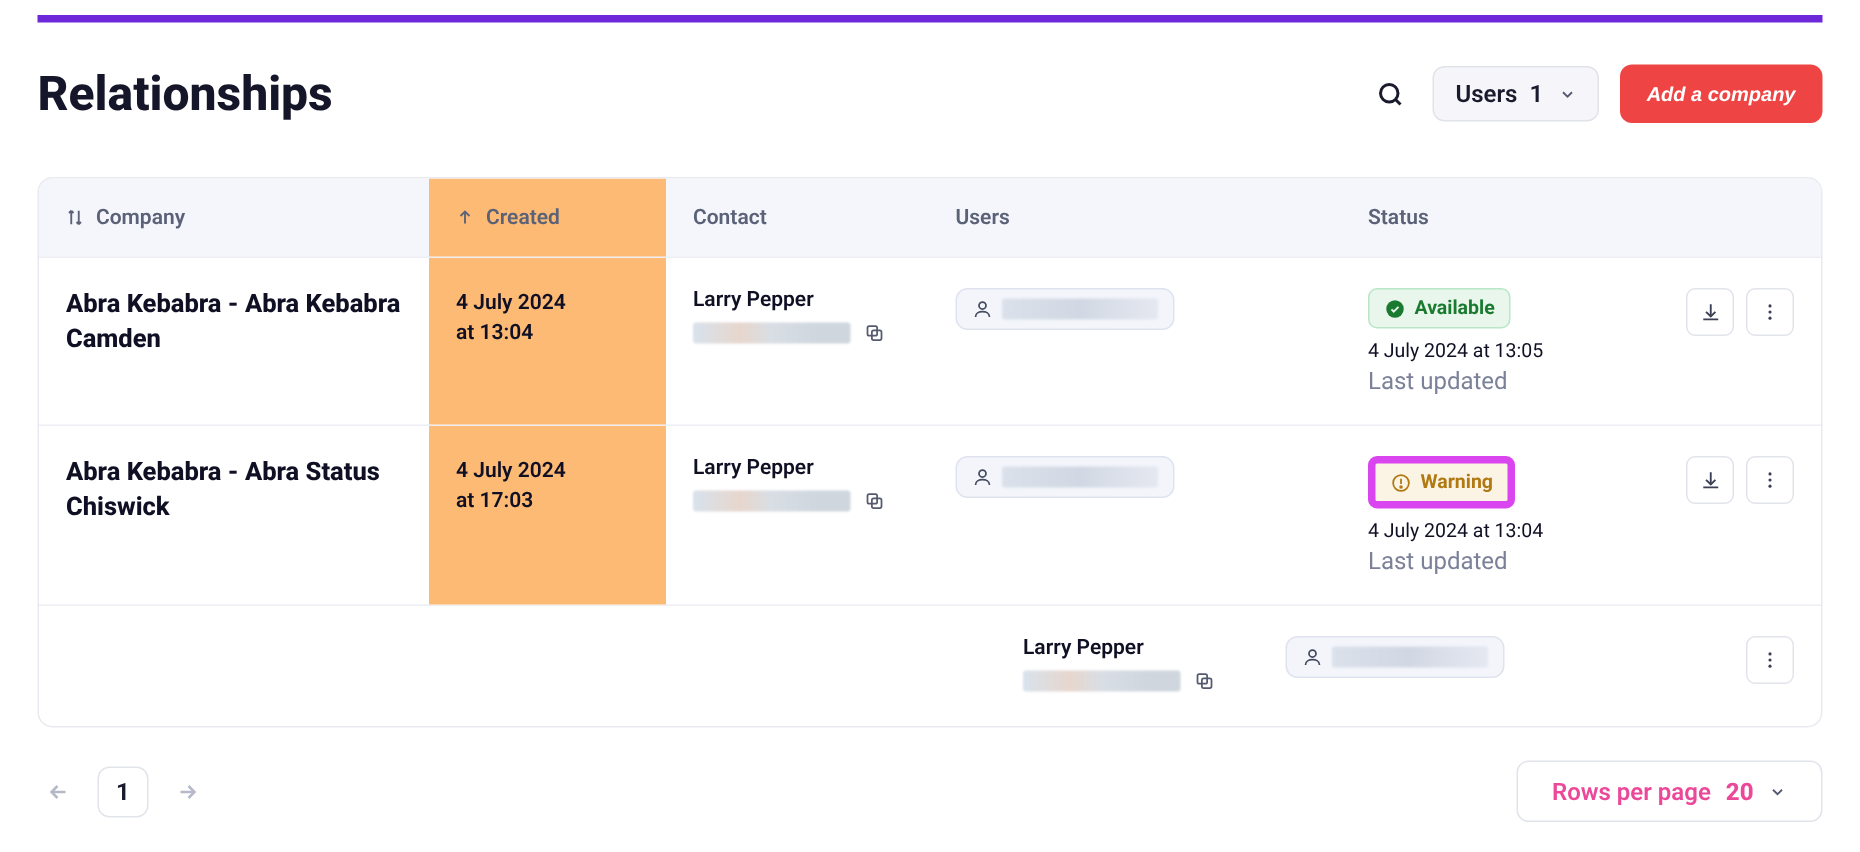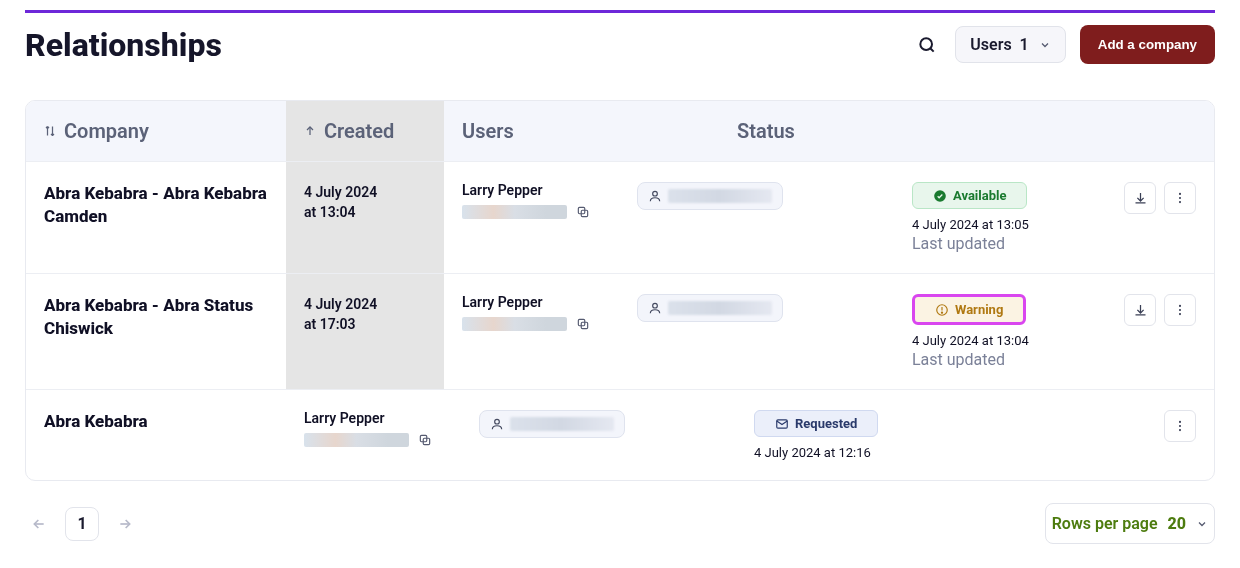--- a/index.html
+++ b/index.html
@@ -2,64 +2,64 @@
 <html><head>
 <meta charset="utf-8">
 <style>
   * { box-sizing: border-box; margin: 0; padding: 0; }
   body {
     font-family: -apple-system, BlinkMacSystemFont, "Segoe UI", Roboto, Arial, sans-serif;
     background: #ffffff;
     color: #1a1a2e;
     padding: 10px 25px 30px 25px;
   }
-  .topbar { border-top: 3px solid #6d28d9; padding-top: 12px; display: flex; justify-content: space-between; align-items: flex-end; margin-bottom: 36px; }
+  .topbar { border-top: 5px solid #6d28d9; padding-top: 28px; display: flex; justify-content: space-between; align-items: flex-start; margin-bottom: 36px; }
   .title { font-size: 32px; font-weight: 800; color: #16162a; }
   .top-actions { display: flex; align-items: center; gap: 14px; }
   .icon-btn { width: 28px; height: 28px; display: inline-flex; align-items: center; justify-content: center; cursor: pointer; color: #1a1a2e; }
   .users-dd { display: flex; align-items: center; gap: 6px; border: 1px solid #e1e3ea; background: #f6f6fa; border-radius: 8px; padding: 8px 14px; font-weight: 600; color: #1a1a2e; cursor: pointer; }
   .users-dd .count { margin-left: 2px; }
-  .primary-btn { background: #7f1d1d; color: #fff; border-radius: 8px; padding: 12px 18px; font-weight: 700; cursor: pointer; border: none; }
+  .primary-btn { background: #ef4444; color: #fff; border-radius: 8px; padding: 12px 18px; font-weight: 700; cursor: pointer; border: none; font-style: italic; }
 
   .table-wrap { border: 1px solid #e8eaf0; border-radius: 10px; overflow: hidden; }
-  .thead { display: flex; background: #f4f6fc; color: #5b6278; font-weight: 600; font-size: 20px; }
+  .thead { display: flex; background: #f4f6fc; color: #5b6278; font-weight: 600; font-size: 14px; }
   .th { padding: 18px 18px; display: flex; align-items: center; gap: 8px; }
   .col-company { flex: 0 0 260px; }
-  .col-created { flex: 0 0 158px; background: #e5e5e5; }
+  .col-created { flex: 0 0 158px; background: #fdba74; }
   .col-contact { flex: 0 0 175px; }
   .col-users   { flex: 0 0 275px; }
   .col-status  { flex: 1 1 auto; }
   .col-actions { flex: 0 0 100px; display: flex; justify-content: flex-end; gap: 8px; }
 
   .row { display: flex; border-top: 1px solid #eceef3; justify-content: flex-end; }
   .td { padding: 20px 18px; color: #1a1a2e; font-size: 14px; }
   .company-name { font-weight: 800; font-size: 17px; color: #101025; line-height: 1.35; }
   .created-date { font-weight: 600; color: #101025; line-height: 1.45; }
   .contact-name { font-weight: 600; color: #101025; margin-bottom: 4px; }
   .contact-blur { display: flex; align-items: center; gap: 6px; }
   .blur-strip { width: 105px; height: 14px; background: linear-gradient(90deg,#d8e2ec 0%,#e7d6cd 30%,#d9dee5 50%,#cfd6dd 80%); filter: blur(0.7px); border-radius: 2px; }
   .copy-icon-wrap { width: 20px; height: 20px; display: inline-flex; align-items: center; justify-content: center; color: #555a70; cursor: pointer; }
 
   .users-pill { display: inline-flex; align-items: center; gap: 6px; border: 1px solid #dfe3ee; background: #f3f5fb; border-radius: 8px; padding: 6px 10px; }
   .users-blur { width: 104px; height: 14px; background: linear-gradient(90deg,#dbe1eb,#d2d8e3,#e5e8f1); filter: blur(0.8px); border-radius: 2px; }
 
-  .status-badge { display: inline-flex; align-items: center; gap: 6px; border-radius: 6px; padding: 5px 20px; font-weight: 700; font-size: 13px; margin-bottom: 8px; }
+  .status-badge { display: inline-flex; align-items: center; gap: 6px; border-radius: 6px; padding: 5px 10px; font-weight: 700; font-size: 13px; margin-bottom: 8px; }
   .badge-available { background: #e8f6ec; color: #1a7a2f; border: 1px solid #b9e6c6; }
-  .badge-warning   { background: #fbf3e3; color: #b07912; border: 3px solid #d946ef; }
+  .badge-warning   { background: #fbf3e3; color: #b07912; border: 5px solid #d946ef; }
   .badge-requested { background: #ebeffa; color: #2a3a6b; border: 1px solid #d0d9f0; }
   .status-ts { font-weight: 400; font-size: 13px; color: #101025; }
   .status-sub { font-size: 16px; color: #7b8198; margin-top: 2px; }
 
   .action-btn { width: 32px; height: 32px; border: 1px solid #e2e4eb; border-radius: 6px; display: inline-flex; align-items: center; justify-content: center; cursor: pointer; color: #3a3f55; background:#fff; }
 
   .footer { display: flex; justify-content: space-between; align-items: center; margin-top: 22px; }
   .pager { display: flex; align-items: center; gap: 12px; }
   .pager-arrow { width: 28px; height: 28px; display: inline-flex; align-items: center; justify-content: center; color: #b6b9c9; cursor: pointer; }
   .page-num { width: 34px; height: 34px; border: 1px solid #e2e4eb; border-radius: 8px; display: inline-flex; align-items: center; justify-content: center; font-weight: 700; color: #1a1a2e; }
-  .rows-dd { border: 1px solid #e2e4eb; border-radius: 8px; padding: 10px 6px; display: inline-flex; align-items: center; gap: 10px; font-weight: 600; color: #4d7c0f; cursor: pointer; text-align: right; }
+  .rows-dd { border: 1px solid #e2e4eb; border-radius: 8px; padding: 10px 23px; display: inline-flex; align-items: center; gap: 10px; font-weight: 600; color: #ec4899; cursor: pointer; text-align: right; }
 
   svg { display: block; }
 </style>
 </head>
 <body>
 
 <div class="topbar">
   <div class="title">Relationships</div>
   <div class="top-actions">
     <span class="icon-btn">
@@ -87,20 +87,23 @@
         </svg>
       <span>Company</span>
     </div>
     <div class="th col-created">
       <svg width="12" height="14" viewBox="0 0 24 24" fill="none" stroke="#5b6278" stroke-width="2.5">
           <line x1="12" y1="20" x2="12" y2="4"></line>
           <polyline points="6 10 12 4 18 10"></polyline>
         </svg>
       <span>Created</span>
     </div>
+    <div class="th col-contact">
+        <span>Contact</span>
+      </div>
     <div class="th col-users">
         <span>Users</span>
       </div>
     <div class="th col-status">
         <span>Status</span>
       </div>
     <div class="th col-actions"></div>
   </div>
 
   <div id="rows">
@@ -221,23 +224,20 @@
       <span class="action-btn">
             <svg width="14" height="14" viewBox="0 0 24 24" fill="currentColor">
               <circle cx="12" cy="5" r="1.8"></circle>
               <circle cx="12" cy="12" r="1.8"></circle>
               <circle cx="12" cy="19" r="1.8"></circle>
             </svg>
           </span>
     </div>
   </div>
       <div class="row">
-    <div class="td col-company">
-      <div class="company-name">Abra Kebabra</div>
-    </div>
     <div class="td col-contact">
       <div class="contact-name">Larry Pepper</div>
       <div class="contact-blur">
         <div class="blur-strip"></div>
         <span class="copy-icon-wrap">
               <svg width="14" height="14" viewBox="0 0 24 24" fill="none" stroke="currentColor" stroke-width="2">
                 <rect x="9" y="9" width="11" height="11" rx="2"></rect>
                 <rect x="4" y="4" width="11" height="11" rx="2"></rect>
               </svg>
             </span>
@@ -246,33 +246,20 @@
     <div class="td col-users">
       <div class="users-pill">
         <span>
               <svg width="14" height="14" viewBox="0 0 24 24" fill="none" stroke="#444a60" stroke-width="2">
                 <circle cx="12" cy="8" r="4"></circle>
                 <path d="M4 21c0-4 4-6 8-6s8 2 8 6"></path>
               </svg>
             </span>
         <div class="users-blur"></div>
       </div>
-    </div>
-    <div class="td col-status">
-      <div class="status-badge badge-requested">
-        <span>
-              <svg width="14" height="14" viewBox="0 0 24 24" fill="none" stroke="currentColor" stroke-width="2">
-                <rect x="3" y="5" width="18" height="14" rx="2"></rect>
-                <polyline points="3 7 12 13 21 7"></polyline>
-              </svg>
-            </span>
-        <span>Requested</span>
-      </div>
-      <div class="status-ts">4 July 2024 at 12:16</div>
-      
     </div>
     <div class="td col-actions">
 
       <span class="action-btn">
             <svg width="14" height="14" viewBox="0 0 24 24" fill="currentColor">
               <circle cx="12" cy="5" r="1.8"></circle>
               <circle cx="12" cy="12" r="1.8"></circle>
               <circle cx="12" cy="19" r="1.8"></circle>
             </svg>
           </span>

